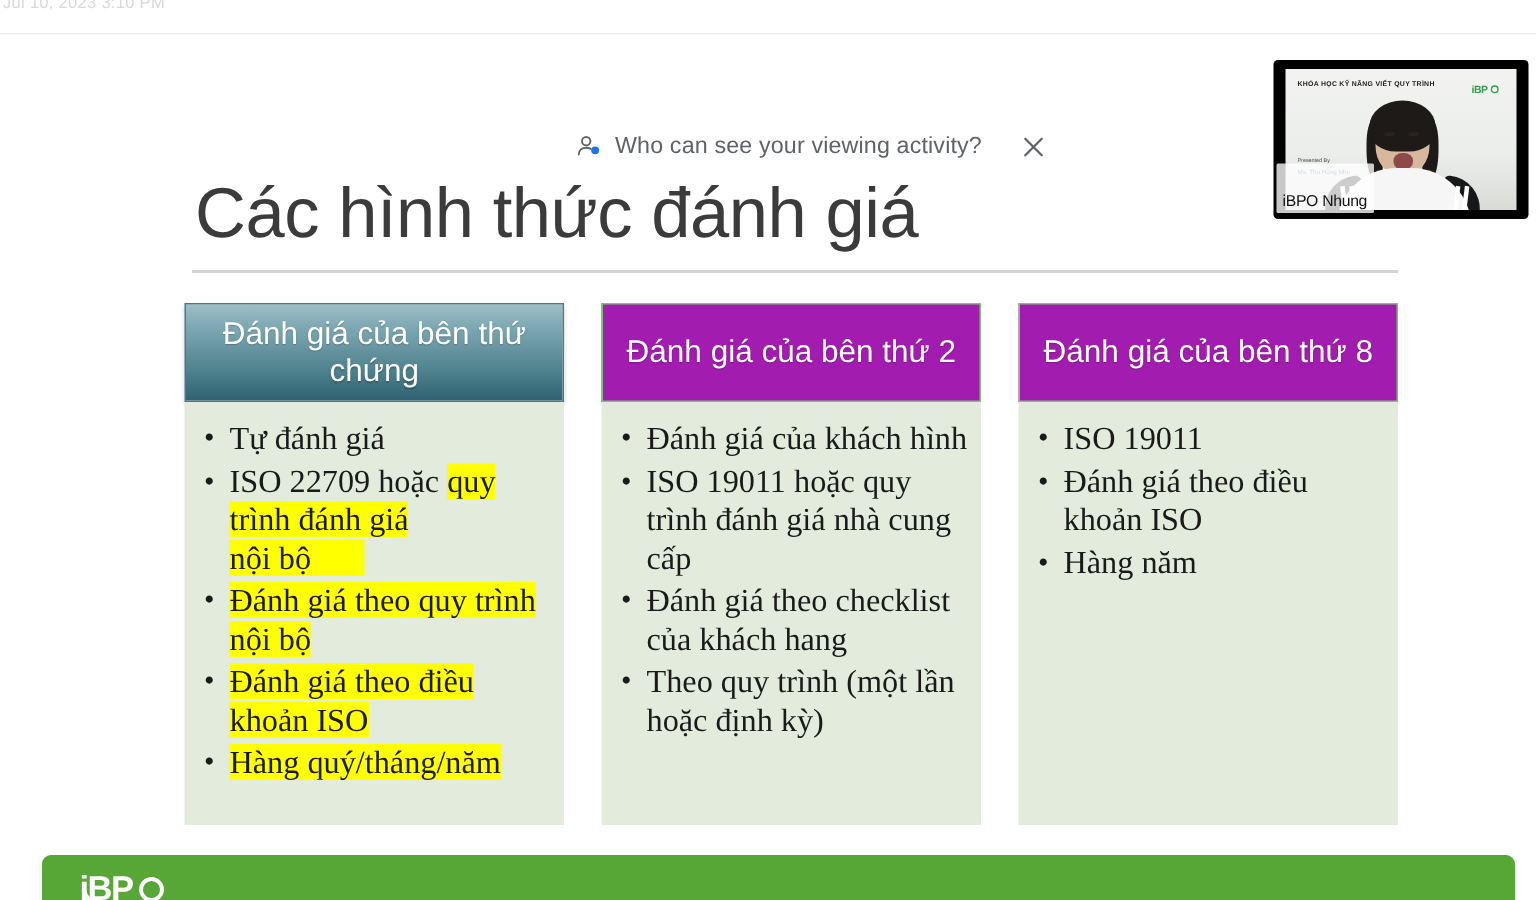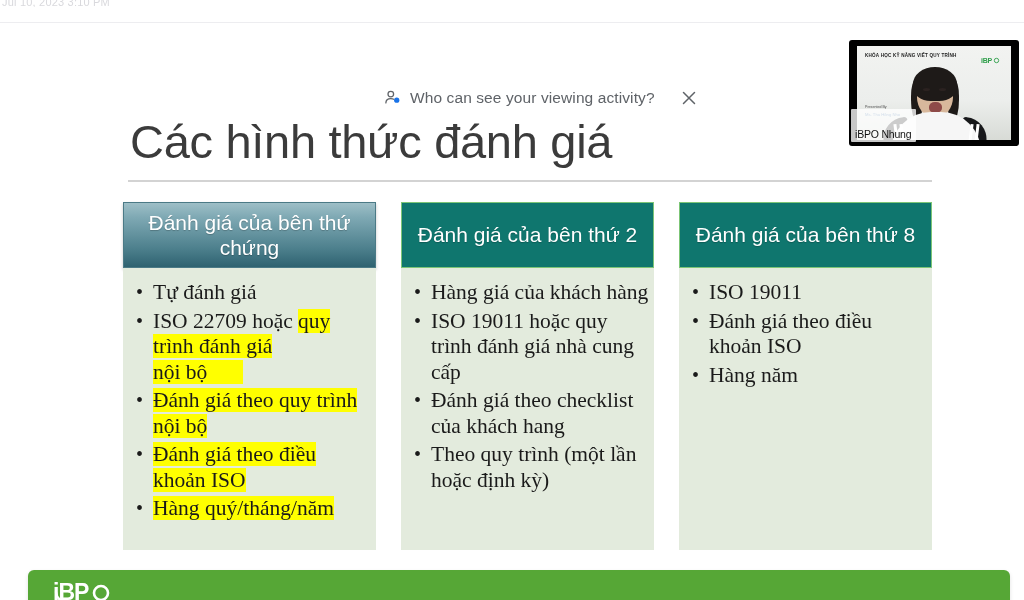--- a/index.html
+++ b/index.html
@@ -127,21 +127,21 @@
     padding: 0 10px;
     box-sizing: border-box;
     text-shadow: 0 1px 1px rgba(0,0,0,.22);
   }
   .card-header.teal {
     background: linear-gradient(to bottom, #9ebfc7 0%, #7fa9b4 22%, #4c7f8c 72%, #2e6270 100%);
     border: 1px solid #4b7a86;
     box-shadow: 0 2px 3px rgba(0,0,0,.22);
   }
   .card-header.green {
-    background: #0f766e;
+    background: #a21caf;
     border: 1px solid #7cc576;
   }
   .card-body {
     flex: 1;
     background: #e3ebdd;
     padding: 12px 4px 10px 10px;
     box-sizing: border-box;
   }
 
   ul.bullets {
@@ -370,21 +370,21 @@
             <li><span class="hl">Đánh giá theo điều khoản ISO</span></li>
             <li><span class="hl">Hàng quý/tháng/năm</span></li>
           </ul>
         </div>
       </div>
 
       <div class="card">
         <div class="card-header green">Đánh giá của bên thứ 2</div>
         <div class="card-body">
           <ul class="bullets">
-            <li><span>Hàng giá của khách hàng</span></li>
+            <li><span>Đánh giá của khách hình</span></li>
             <li><span>ISO 19011 hoặc quy trình đánh giá nhà cung cấp</span></li>
             <li><span>Đánh giá theo checklist của khách hang</span></li>
             <li><span>Theo quy trình (một lần hoặc định kỳ)</span></li>
           </ul>
         </div>
       </div>
 
       <div class="card">
         <div class="card-header green">Đánh giá của bên thứ 8</div>
         <div class="card-body">

